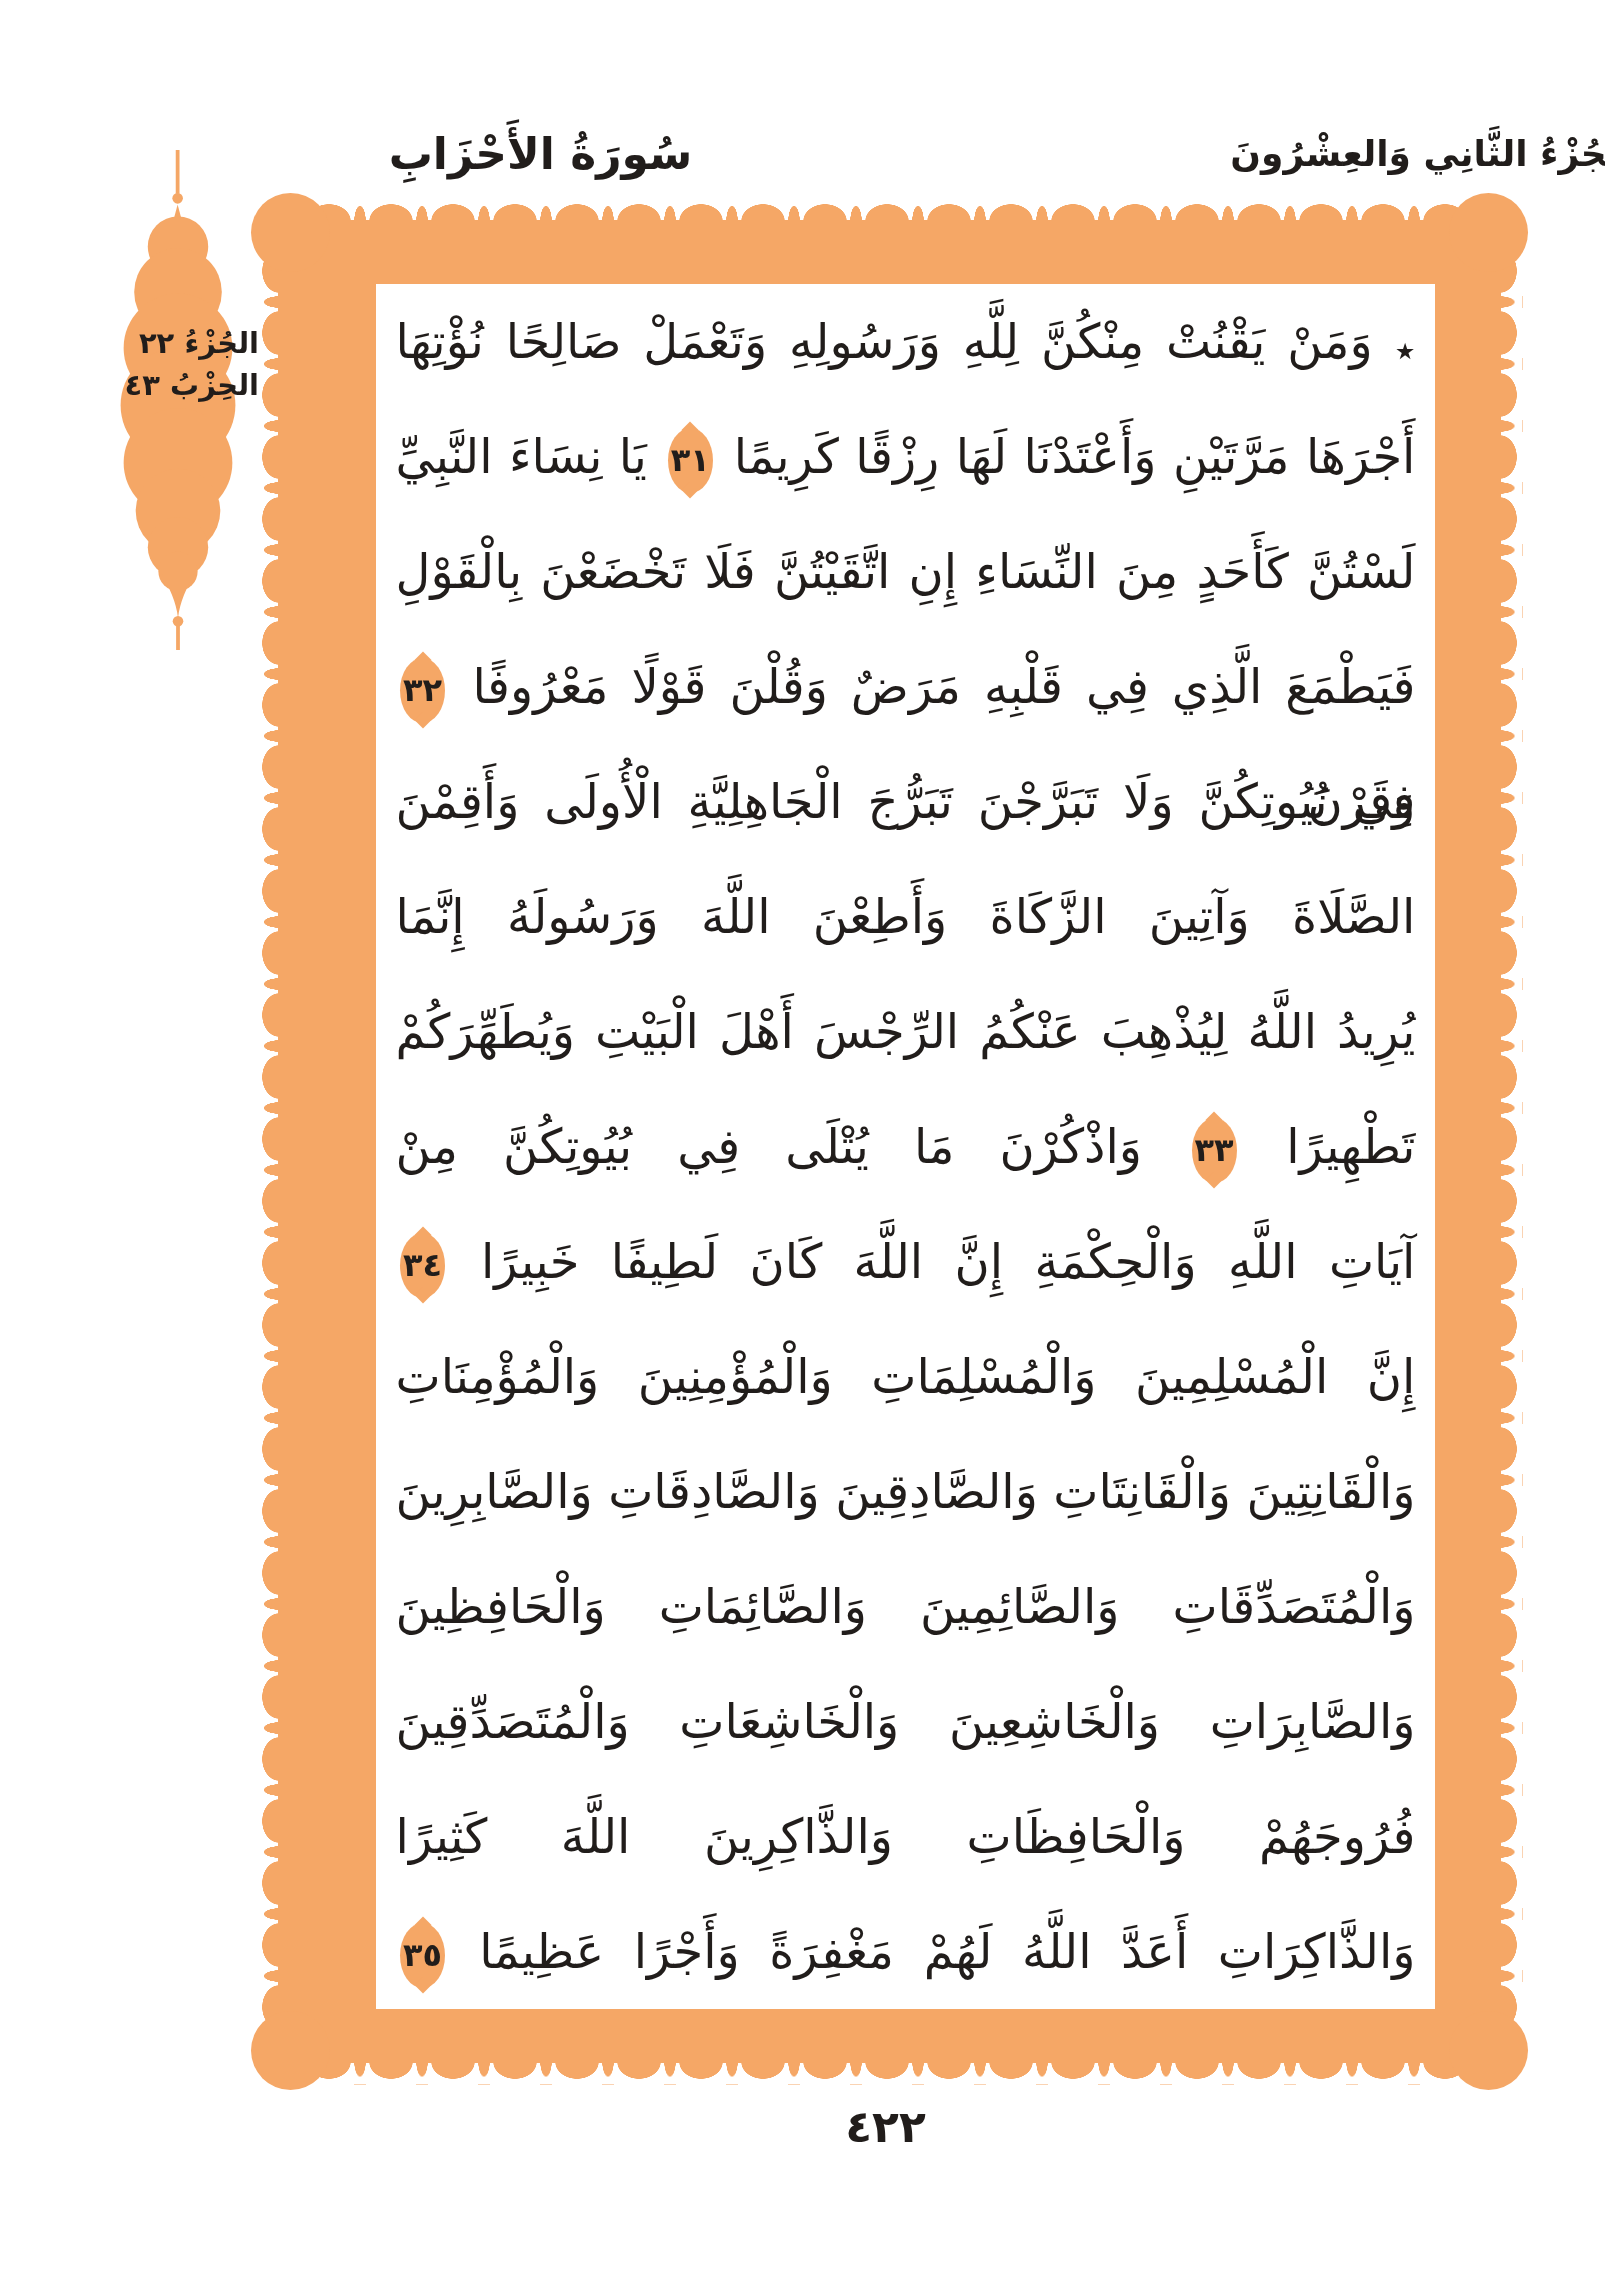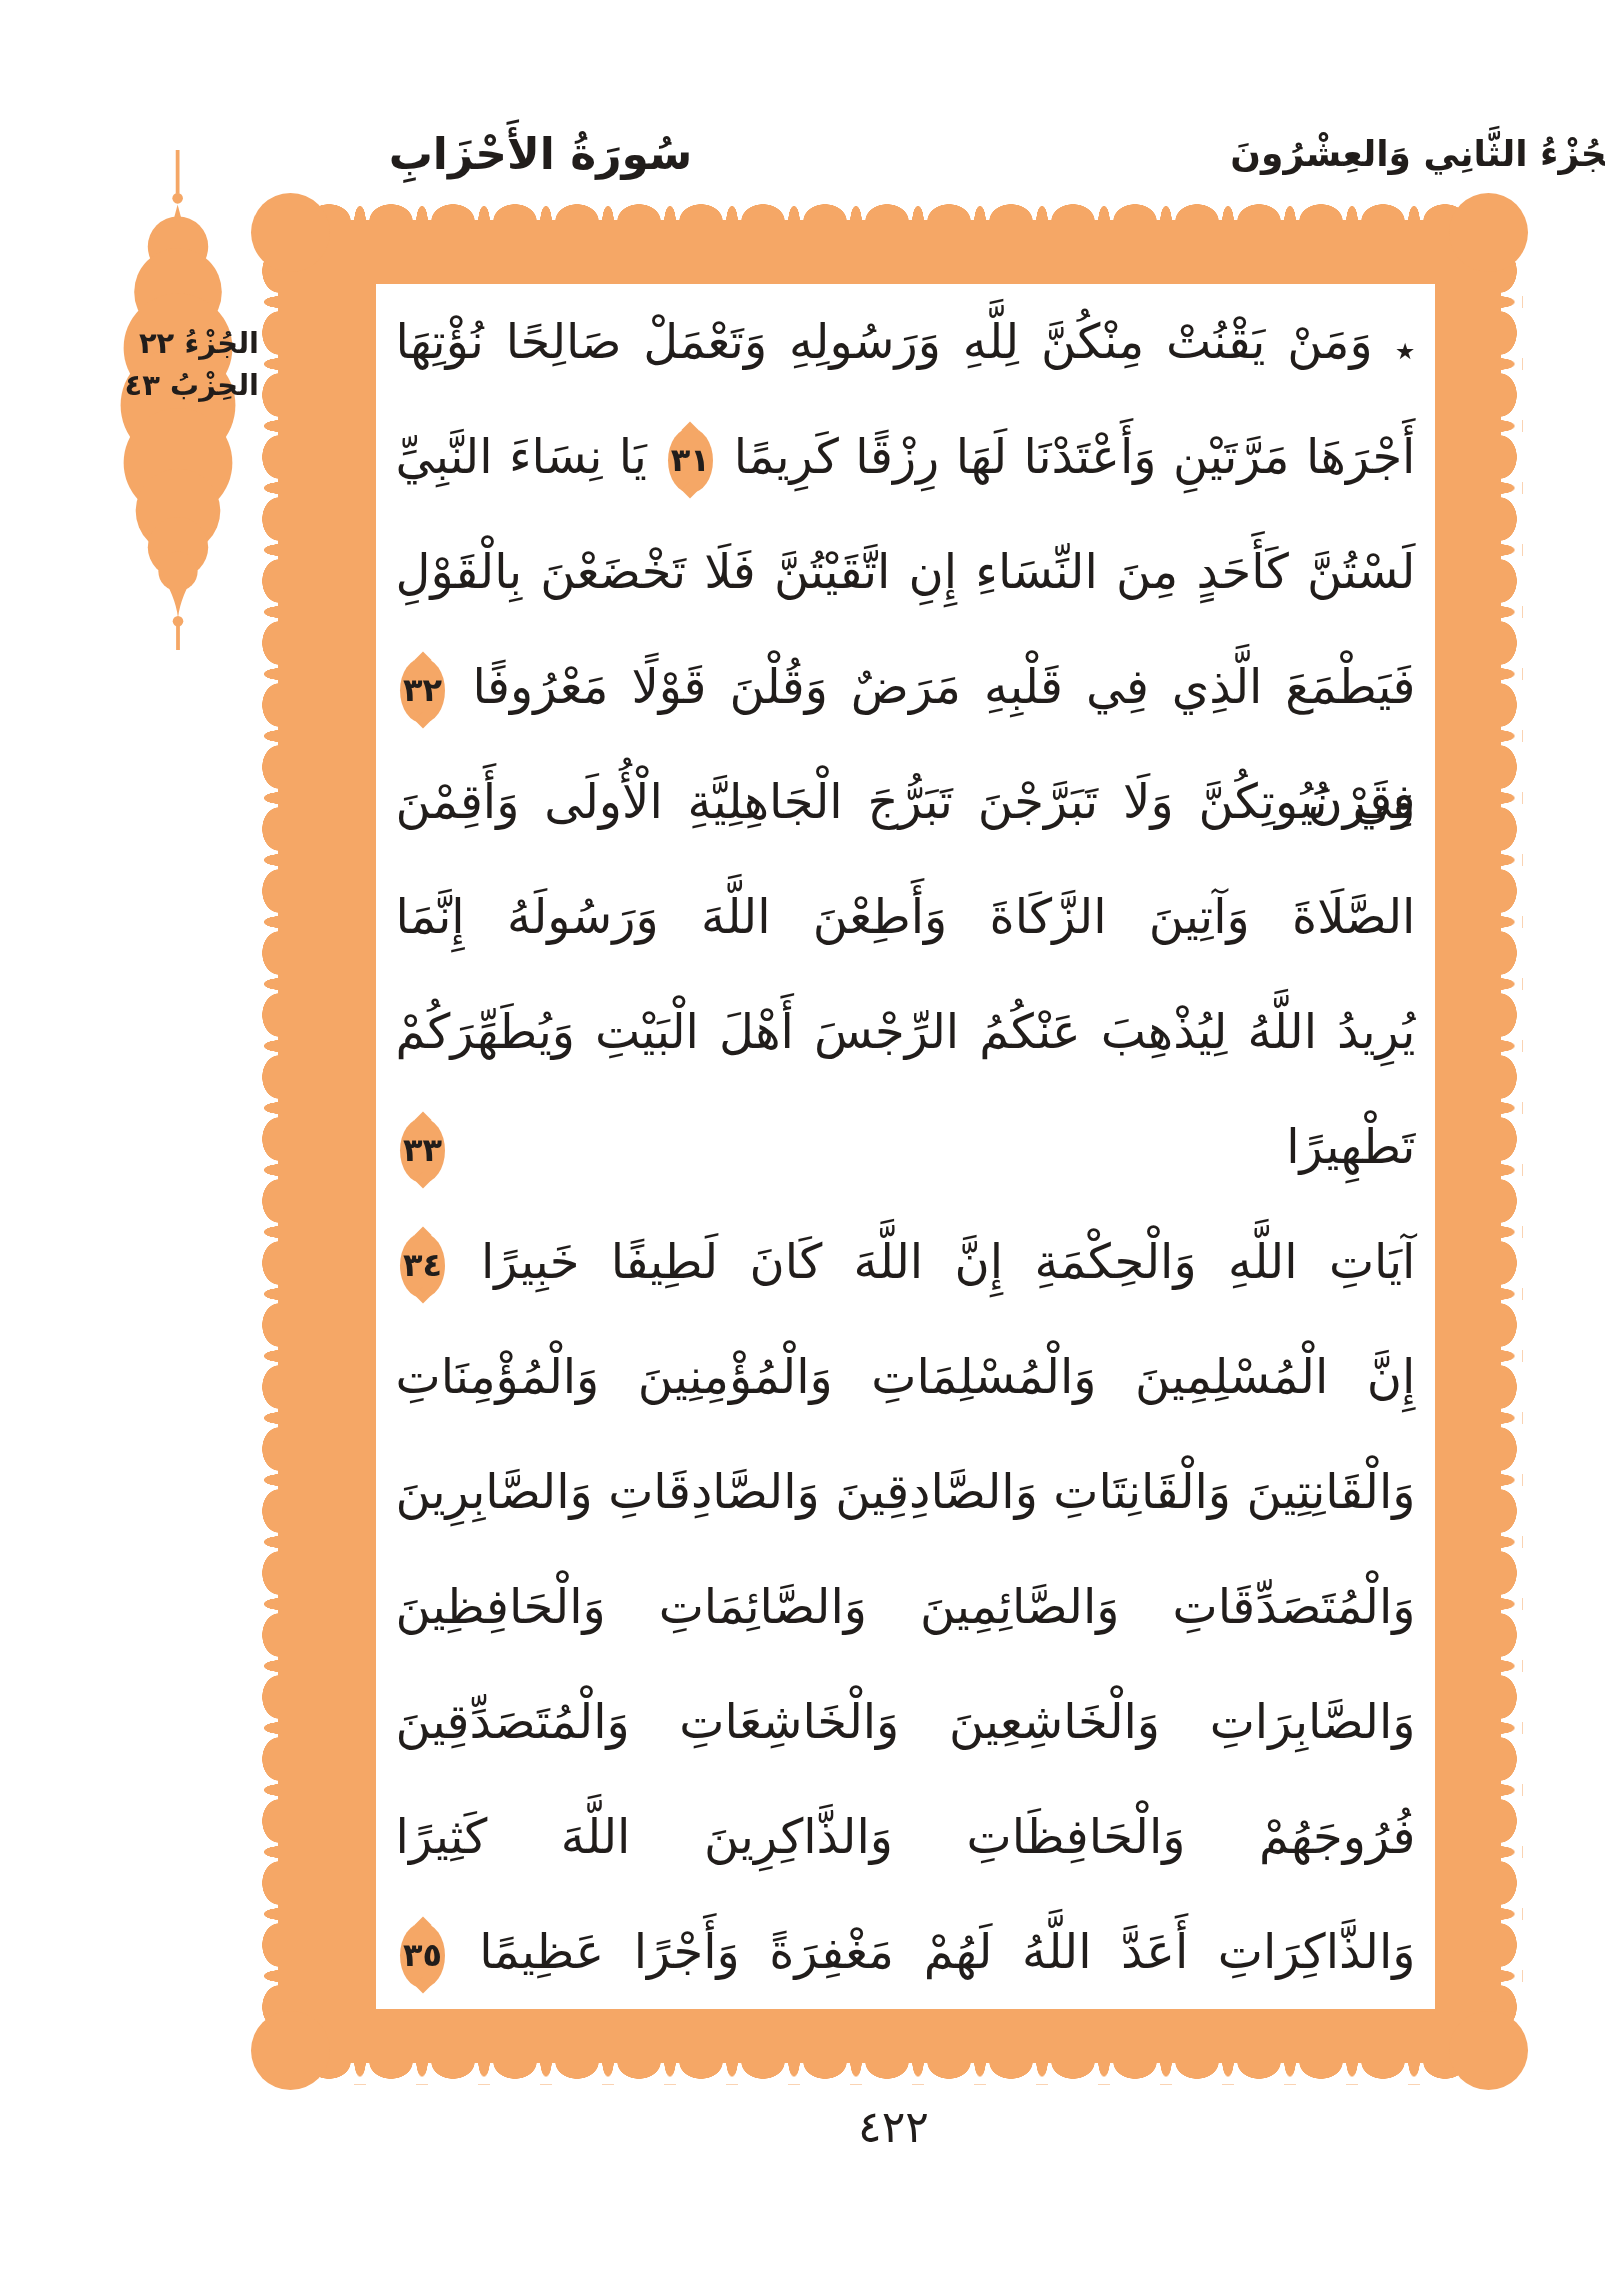--- a/index.html
+++ b/index.html
@@ -56,22 +56,22 @@
   .rub { font-size:38px; font-weight:bold; vertical-align:-4.5px; letter-spacing:0; }
   .ayah-marker { display:inline-block; position:relative; width:45px; height:65px; vertical-align:middle;
                  background:var(--accent); border-radius:50% / 50%; text-align:center; margin:0 4.5px; }
   .ayah-marker::before, .ayah-marker::after { content:""; position:absolute; left:50%; width:12px; height:12px;
                  background:var(--accent); transform:translateX(-50%) rotate(45deg); }
   .ayah-marker::before { top:-3.8px; } .ayah-marker::after { bottom:-3.8px; }
   .ayah-num { display:block; width:100%; line-height:65px; font-size:32px; font-weight:bold;
               color:var(--ink); direction:rtl; text-align:center; text-align-last:center; }
 
   
-  .page-number { position:absolute; left:282px; width:1223px; top:2101px; height:68px;
-                 text-align:center; text-align-last:center; font-size:44px; font-weight:normal;
+  .page-number { position:absolute; left:274px; width:1223px; top:2101px; height:68px;
+                 text-align:center; text-align-last:center; font-size:44px; font-weight:bold;
                  color:var(--ink); direction:rtl; }
 </style>
 </head>
 <body>
 
 <div class="page">
 
   <div class="hdr hdr-surah">سُورَةُ الأَحْزَابِ</div>
   <div class="hdr hdr-juz">الجُزْءُ الثَّانِي وَالعِشْرُونَ</div>
 
@@ -112,21 +112,21 @@
 
     <div class="frame-inner">
       <div class="qlines">
           <div class="qline"><span class="rub">٭</span> <span class="qtext">وَمَنْ يَقْنُتْ مِنْكُنَّ لِلَّهِ وَرَسُولِهِ وَتَعْمَلْ صَالِحًا نُؤْتِهَا</span></div>
           <div class="qline"><span class="qtext">أَجْرَهَا مَرَّتَيْنِ وَأَعْتَدْنَا لَهَا رِزْقًا كَرِيمًا</span> <span class="ayah-marker"><span class="ayah-num">٣١</span></span> <span class="qtext">يَا نِسَاءَ النَّبِيِّ</span></div>
           <div class="qline"><span class="qtext">لَسْتُنَّ كَأَحَدٍ مِنَ النِّسَاءِ إِنِ اتَّقَيْتُنَّ فَلَا تَخْضَعْنَ بِالْقَوْلِ</span></div>
           <div class="qline"><span class="qtext">فَيَطْمَعَ الَّذِي فِي قَلْبِهِ مَرَضٌ وَقُلْنَ قَوْلًا مَعْرُوفًا</span> <span class="ayah-marker"><span class="ayah-num">٣٢</span></span> <span class="qtext">وَقَرْنَ</span></div>
           <div class="qline"><span class="qtext">فِي بُيُوتِكُنَّ وَلَا تَبَرَّجْنَ تَبَرُّجَ الْجَاهِلِيَّةِ الْأُولَى وَأَقِمْنَ</span></div>
           <div class="qline"><span class="qtext">الصَّلَاةَ وَآتِينَ الزَّكَاةَ وَأَطِعْنَ اللَّهَ وَرَسُولَهُ إِنَّمَا</span></div>
           <div class="qline"><span class="qtext">يُرِيدُ اللَّهُ لِيُذْهِبَ عَنْكُمُ الرِّجْسَ أَهْلَ الْبَيْتِ وَيُطَهِّرَكُمْ</span></div>
-          <div class="qline"><span class="qtext">تَطْهِيرًا</span> <span class="ayah-marker"><span class="ayah-num">٣٣</span></span> </div>
+          <div class="qline"><span class="qtext">تَطْهِيرًا</span> <span class="ayah-marker"><span class="ayah-num">٣٣</span></span> <span class="qtext">وَاذْكُرْنَ مَا يُتْلَى فِي بُيُوتِكُنَّ مِنْ</span></div>
           <div class="qline"><span class="qtext">آيَاتِ اللَّهِ وَالْحِكْمَةِ إِنَّ اللَّهَ كَانَ لَطِيفًا خَبِيرًا</span> <span class="ayah-marker"><span class="ayah-num">٣٤</span></span></div>
           <div class="qline"><span class="qtext">إِنَّ الْمُسْلِمِينَ وَالْمُسْلِمَاتِ وَالْمُؤْمِنِينَ وَالْمُؤْمِنَاتِ</span></div>
           <div class="qline"><span class="qtext">وَالْقَانِتِينَ وَالْقَانِتَاتِ وَالصَّادِقِينَ وَالصَّادِقَاتِ وَالصَّابِرِينَ</span></div>
           <div class="qline"><span class="qtext">وَالْمُتَصَدِّقَاتِ وَالصَّائِمِينَ وَالصَّائِمَاتِ وَالْحَافِظِينَ</span></div>
           <div class="qline"><span class="qtext">وَالصَّابِرَاتِ وَالْخَاشِعِينَ وَالْخَاشِعَاتِ وَالْمُتَصَدِّقِينَ</span></div>
           <div class="qline"><span class="qtext">فُرُوجَهُمْ وَالْحَافِظَاتِ وَالذَّاكِرِينَ اللَّهَ كَثِيرًا</span></div>
           <div class="qline"><span class="qtext">وَالذَّاكِرَاتِ أَعَدَّ اللَّهُ لَهُمْ مَغْفِرَةً وَأَجْرًا عَظِيمًا</span> <span class="ayah-marker"><span class="ayah-num">٣٥</span></span></div>
         </div>
     </div>
   </div>

